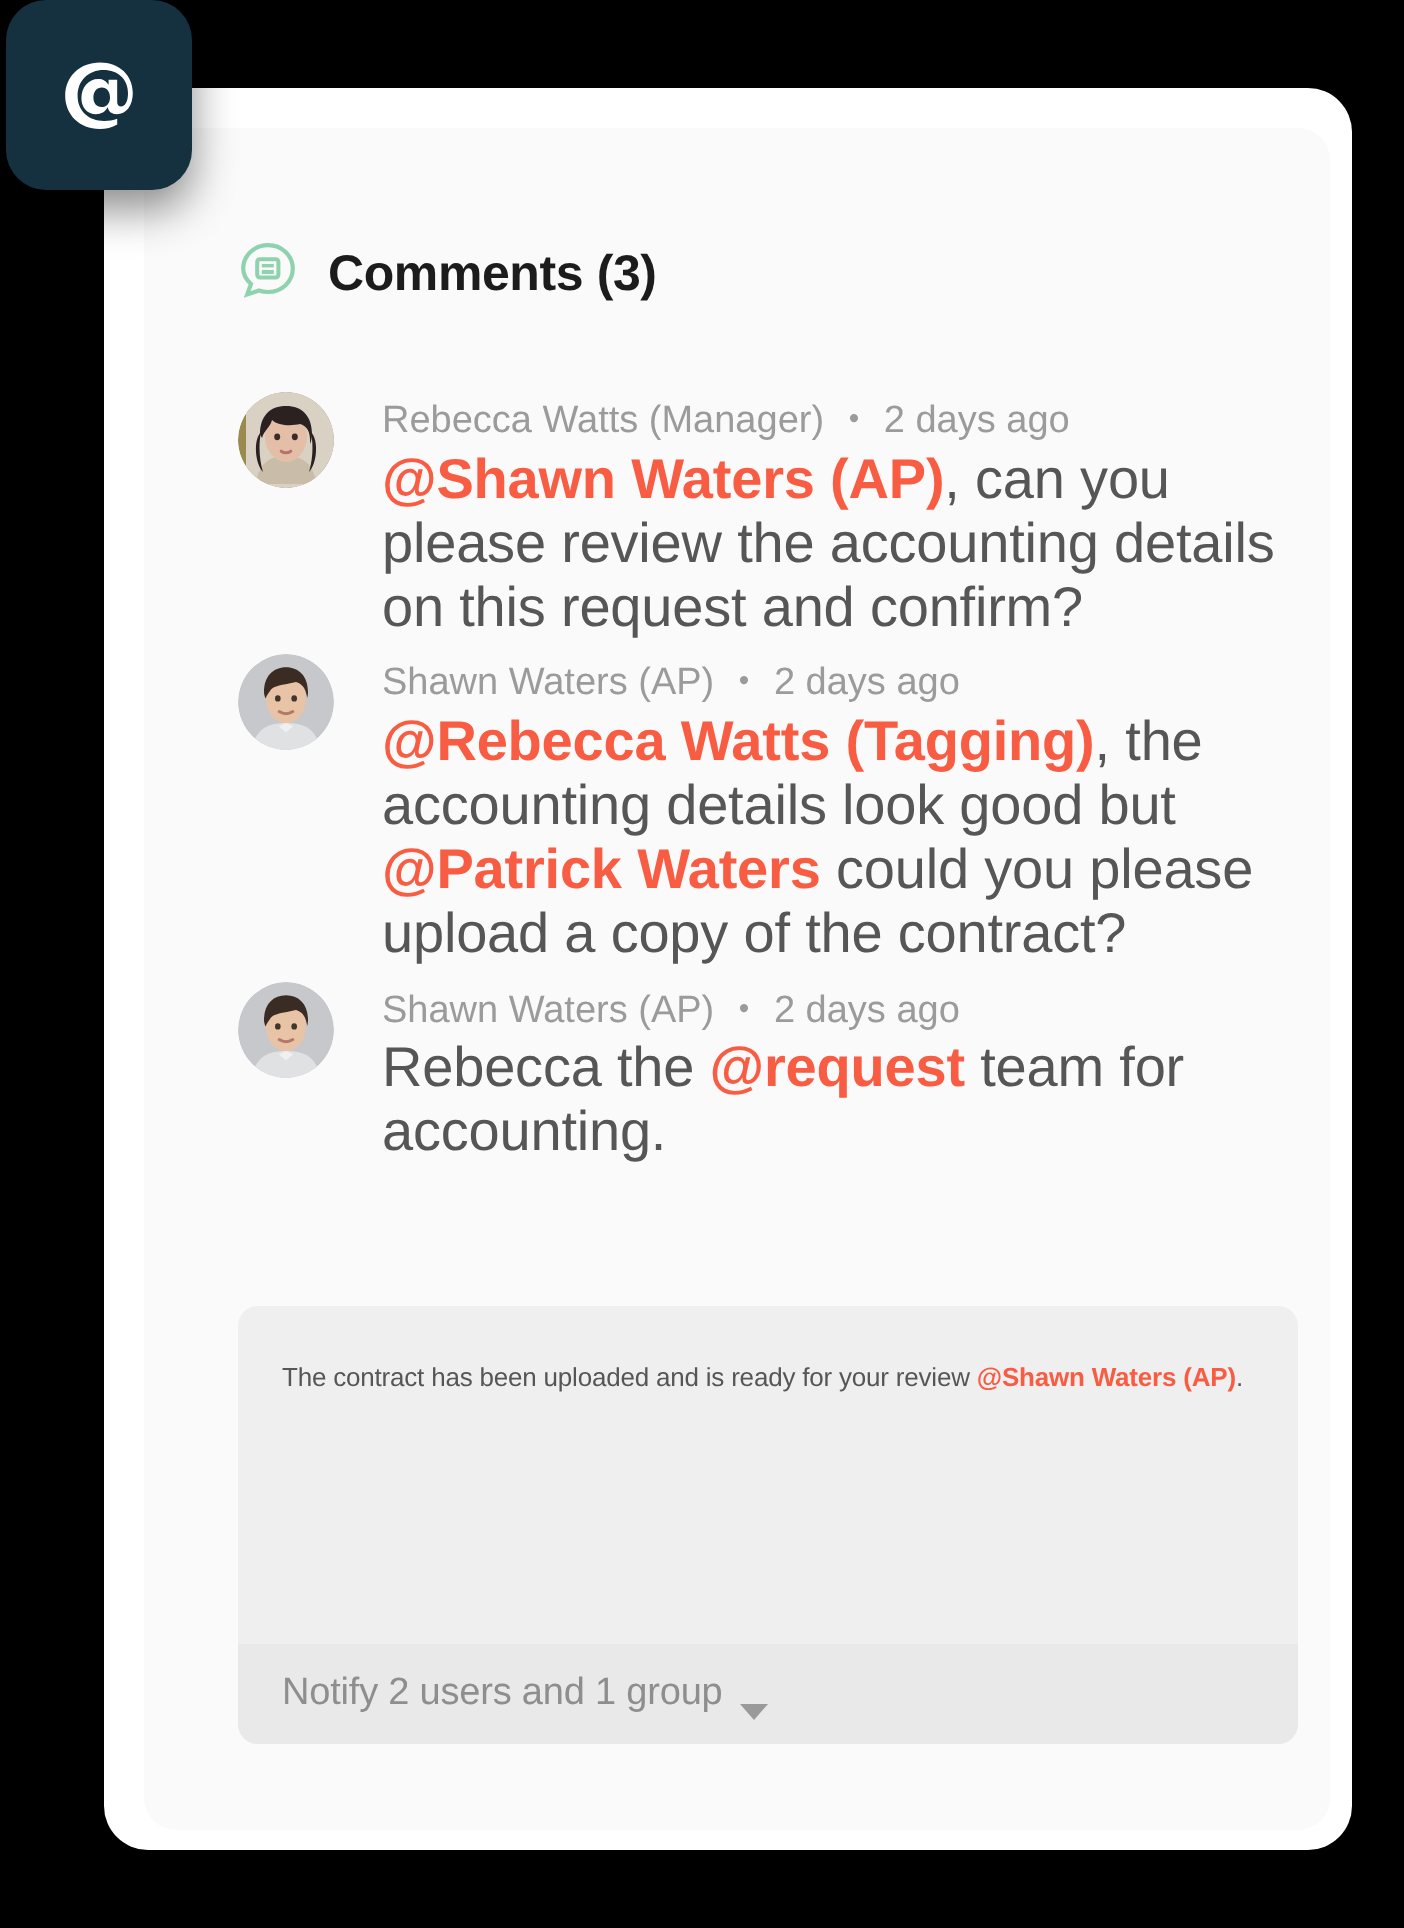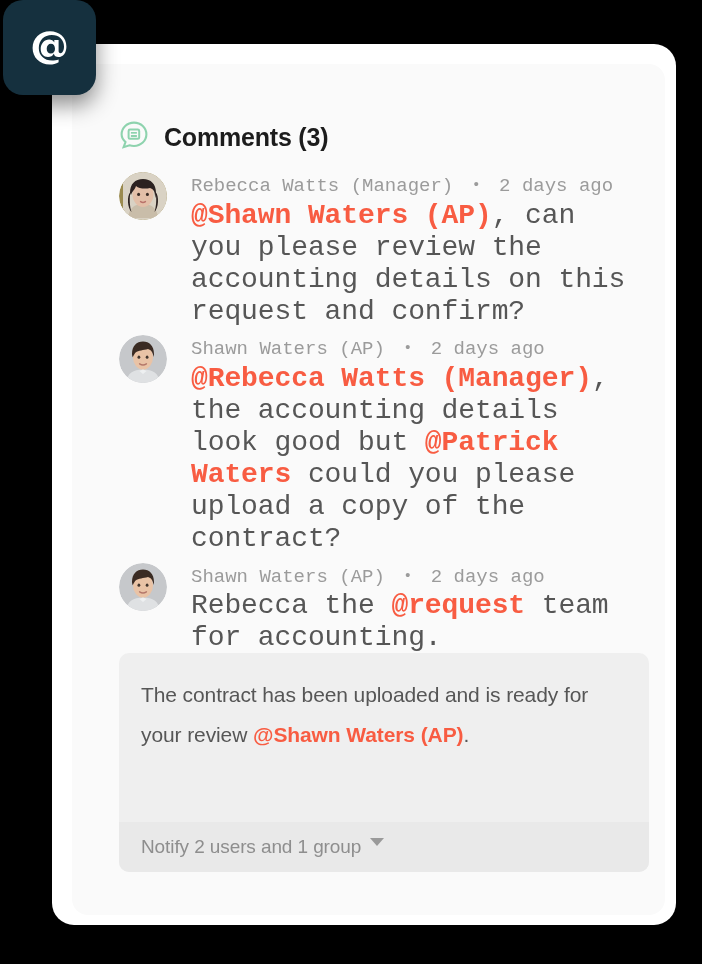--- a/index.html
+++ b/index.html
@@ -26,48 +26,48 @@
     display:flex;align-items:center;justify-content:center;
     box-shadow:0 10px 22px rgba(0,0,0,.45);z-index:5;
   }
   #badge svg{display:block;}
 
   
   .hdr{position:absolute;left:47px;top:56px;display:flex;align-items:center;gap:15px;justify-content:center;}
   .hdr-title{font-size:25px;font-weight:700;color:#1c1c1c;letter-spacing:-.2px;line-height:1;}
 
   
-  .comments{position:absolute;left:47px;top:108px;width:520px;font-family:Liberation Mono, monospace;}
+  .comments{position:absolute;left:47px;top:132px;width:520px;}
   .comment{display:flex;gap:24px;}
   .c1{margin-bottom:7px;}
   .c2{margin-bottom:8px;}
   .avatar{width:48px;height:48px;border-radius:50%;flex:0 0 48px;overflow:hidden;
           position:relative;}
   .avatar svg{display:block;width:48px;height:48px;}
   .cbody{flex:1;min-width:0;padding-top:3px;}
   .meta{font-size:19px;color:#9b9b9b;line-height:1.25;white-space:nowrap;}
   .meta .dot{display:inline-block;margin:0 7px;position:relative;top:-2px;font-size:15px;}
   .ctext{font-size:28px;line-height:32px;color:#565656;margin-top:1px;letter-spacing:-.1px;}
   .mention{color:#f85c42;font-weight:700;}
 
   
   #composer{
     position:absolute;left:47px;top:589px;width:530px;height:219px;
     background:#efefef;border-radius:10px;overflow:hidden;
   }
   #composer-text{
-    padding:22px 22px 0 22px;font-size:21px;line-height:40px;color:#565656;
+    padding:22px 22px 0 22px;font-size:13px;line-height:28px;color:#565656;
     letter-spacing:-.1px;
   }
   #composer-foot{
     position:absolute;left:0;bottom:0;width:100%;height:50px;
     background:#e9e9e9;display:flex;align-items:center;
   }
   #notify{
-    display:flex;align-items:flex-start;gap:9px;padding-left:22px;
+    display:flex;align-items:flex-end;gap:9px;padding-left:22px;
     font-size:19px;color:#8e8e8e;letter-spacing:-.1px;
   }
   .caret{width:0;height:0;border-left:7px solid transparent;border-right:7px solid transparent;
          border-top:8px solid #9a9a9a;position:relative;top:2px;}
 </style>
 </head>
 <body>
 
 <div id="card">
   <div id="panel">
@@ -137,21 +137,21 @@
               <path d="M24 34.5l-3.6 1.6 3.6 3 3.6-3z" fill="#eef0f1"></path>
             </g>
           </svg>
         </div>
         <div class="cbody">
           <div class="meta">
             <span>Shawn Waters (AP)</span>
             <span class="dot">•</span>
             <span>2 days ago</span>
           </div>
-          <div class="ctext"><span class="mention">@Rebecca Watts (Manager)</span><span>, the accounting details look good but </span><span class="mention">@Patrick Waters</span><span> could you please upload a copy of the contract?</span></div>
+          <div class="ctext"><span class="mention">@Rebecca Watts (Tagging)</span><span>, the accounting details look good but </span><span class="mention">@Patrick Waters</span><span> could you please upload a copy of the contract?</span></div>
         </div>
       </div>
 
       <div class="comment c3">
         <div class="avatar">
           <svg viewBox="0 0 48 48" aria-hidden="true">
             <defs>
                 <clipPath id="cm2">
                   <circle cx="24" cy="24" r="24"></circle>
                 </clipPath>

